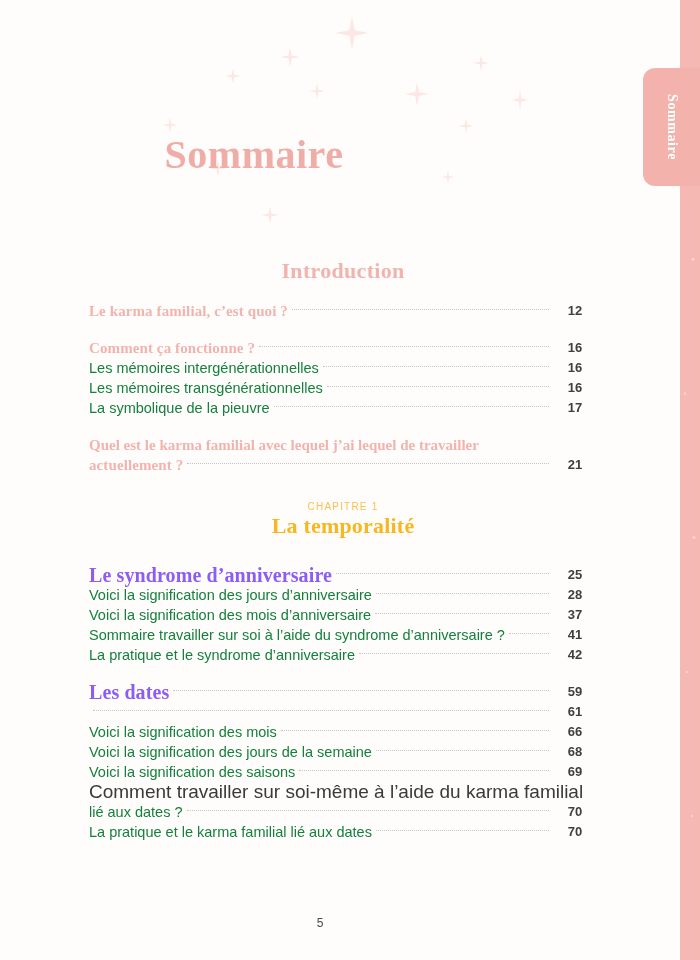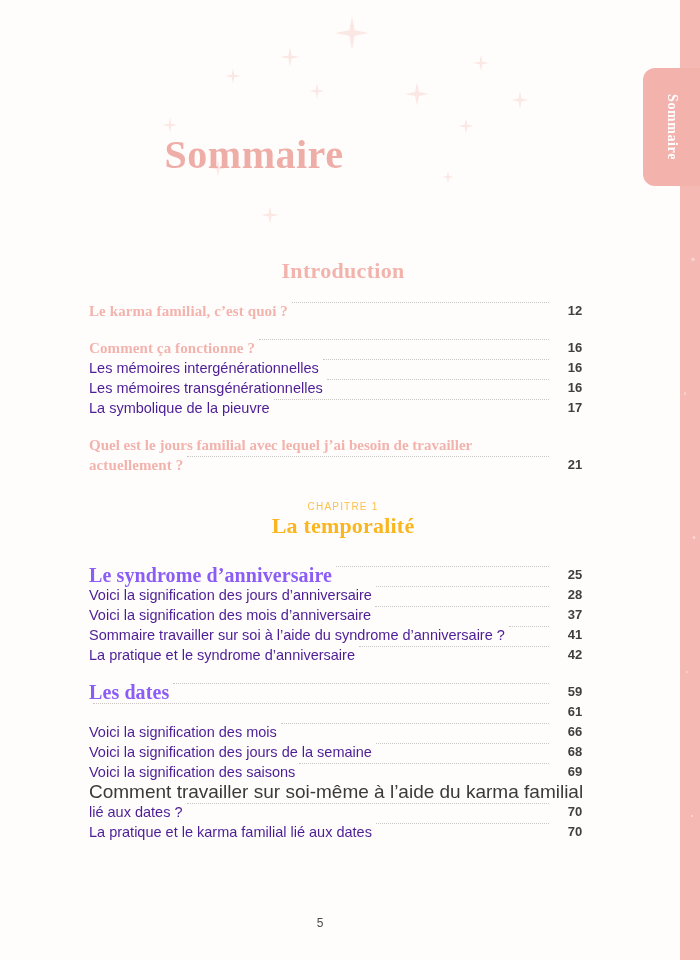--- a/index.html
+++ b/index.html
@@ -126,21 +126,21 @@
     font-weight: 700;
     font-size: 22px;
     color: #f9b61e;
     letter-spacing: .2px;
     margin-top: 1px;
   }
 
   
   .toc-row {
     display: flex;
-    align-items: flex-start;
+    align-items: center;
     width: 508px;
     line-height: 20px;
   }
   .toc-label {
     white-space: nowrap;
   }
   .toc-leader {
     flex: 1 1 auto;
     min-width: 6px;
     height: 1px;
@@ -173,21 +173,21 @@
     letter-spacing: .1px;
   }
   
   .lvl-sub {
     padding-left: 0;
   }
   .lvl-sub .toc-label {
     font-family: "Liberation Sans", sans-serif;
     font-weight: 400;
     font-size: 14.5px;
-    color: #4c1d95;
+    color: #15803d;
   }
 
   
   .toc-row-wrap {
     width: 508px;
   }
   .toc-first-line {
     white-space: nowrap;
     line-height: 20px;
   }
@@ -270,21 +270,21 @@
         <span class="toc-leader"></span>
         <span class="toc-page">16</span>
       </div>
       <div class="toc-row lvl-sub">
         <span class="toc-label">La symbolique de la pieuvre</span>
         <span class="toc-leader"></span>
         <span class="toc-page">17</span>
       </div>
       <div class="gap-md"></div>
       <div class="toc-row-wrap lvl-main-pink">
-        <div class="toc-first-line">Quel est le jours familial avec lequel j’ai besoin de travailler</div>
+        <div class="toc-first-line">Quel est le karma familial avec lequel j’ai lequel de travailler</div>
         <div class="toc-row lvl-main-pink">
           <span class="toc-label">actuellement ?</span>
           <span class="toc-leader"></span>
           <span class="toc-page">21</span>
         </div>
       </div>
       <div class="gap-lg"></div>
       <div class="chapter-block">
         <div class="chapter-kicker">CHAPITRE 1</div>
         <div class="chapter-name">La temporalité</div>

